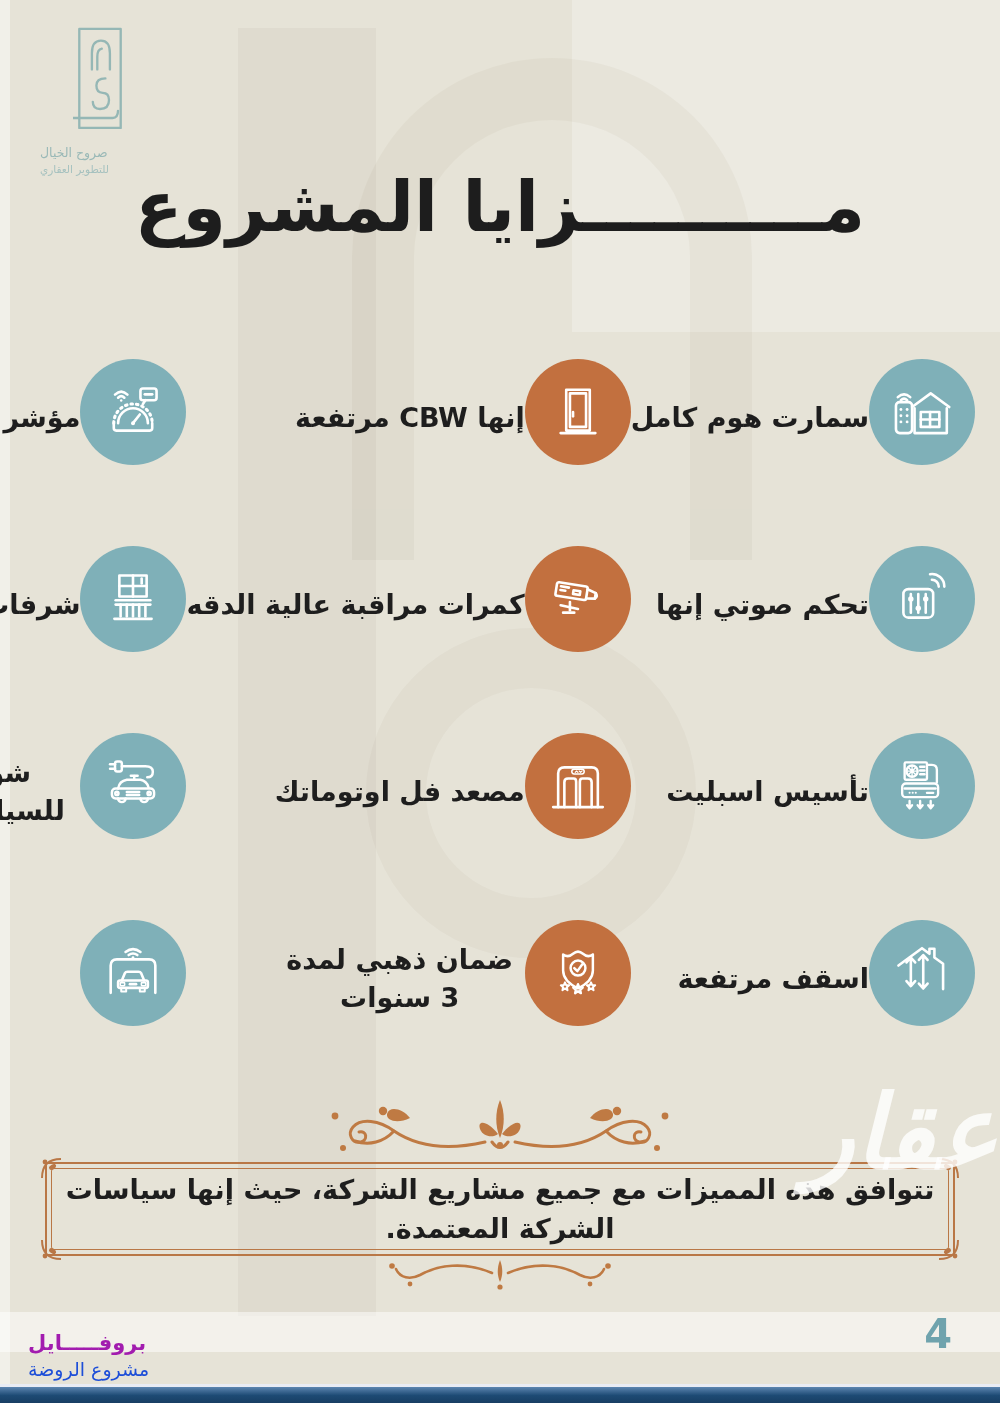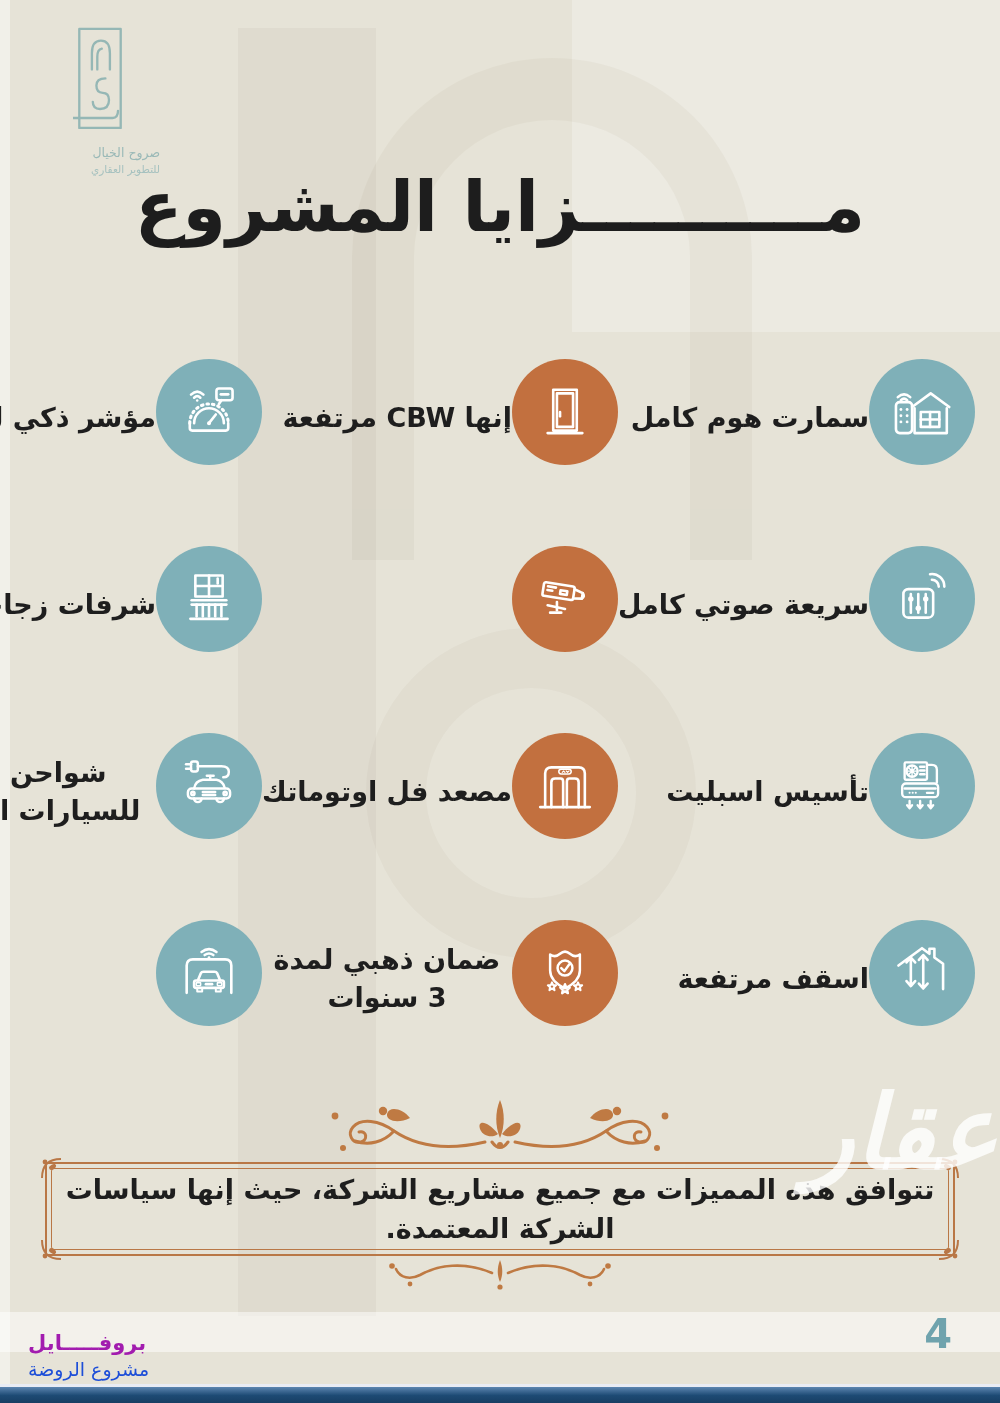--- a/index.html
+++ b/index.html
@@ -12,21 +12,21 @@
   
   .bg-light-tr{position:absolute;left:572px;top:0;width:428px;height:332px;background:rgba(255,255,255,.25);}
   .bg-stripe{position:absolute;left:238px;top:28px;width:138px;height:1288px;background:rgba(110,100,70,.055);}
   .bg-arch{position:absolute;left:352px;top:58px;width:276px;height:440px;border:62px solid rgba(110,100,70,.05);border-bottom:none;border-radius:215px 215px 0 0;}
   .bg-ring{position:absolute;left:366px;top:628px;width:210px;height:210px;border:60px solid rgba(110,100,70,.045);border-radius:50%;}
   .footer-band{position:absolute;left:0;top:1312px;width:1000px;height:40px;background:rgba(255,255,255,.5);}
   .bottom-bar{position:absolute;left:0;top:1384px;width:1000px;height:19px;border-top:3px solid #e9ecf4;background:linear-gradient(180deg,#5c85b0 0%,#1d4a74 45%,#16395c 100%);}
   .left-edge{position:absolute;left:0;top:0;width:10px;height:1403px;background:rgba(255,255,255,.45);}
 
   
-  .logo{position:absolute;left:40px;top:26px;width:120px;text-align:right;}
+  .logo{position:absolute;left:40px;top:26px;width:120px;text-align:left;}
   .logo svg{display:block;margin:0 auto;}
   .logo-text{color:#9ab9b7;font-size:12.5px;line-height:1.45;margin-top:6px;direction:rtl;}
   .logo-text .l2{font-size:10.5px;color:#a5c1bf;}
 
   
   .page-title{position:absolute;left:0;top:166px;width:100%;text-align:center;
     font-size:70px;font-weight:700;color:#1d1d1d;direction:rtl;}
 
   
   .features{position:absolute;left:25px;top:318px;width:950px;direction:rtl;
@@ -153,39 +153,40 @@
         <line x1="32" y1="42" x2="32" y2="72"></line>
         <line x1="44" y1="42" x2="44" y2="72"></line>
         <line x1="56" y1="42" x2="56" y2="72"></line>
         <circle cx="32" cy="50" r="4.4" fill="#fff" stroke="none"></circle>
         <circle cx="44" cy="65" r="4.4" fill="#fff" stroke="none"></circle>
         <circle cx="56" cy="50" r="4.4" fill="#fff" stroke="none"></circle>
         <path d="M66,19 A11,11 0 0 1 77,30"></path>
         <path d="M63,10 A20,20 0 0 1 86,30"></path>
       </svg>
     </div>
-    <div class="label">سريعة صوتي كامل</div>
+    <div class="label">تحكم صوتي إنها</div>
   </div>
 
   <div class="cell">
     <div class="circle orange">
       <svg class="icon" width="62" height="62" viewBox="0 0 100 100" fill="none" stroke="#fff" stroke-width="4.2" stroke-linecap="round" stroke-linejoin="round">
         <g transform="rotate(9 50 42)">
           <rect x="14" y="28" width="50" height="22" rx="3"></rect>
           <line x1="21" y1="34" x2="34" y2="34"></line>
           <line x1="21" y1="40" x2="29" y2="40"></line>
           <rect x="42" y="37" width="11" height="6"></rect>
           <path d="M64,32 L78,36 V45 L64,47"></path>
           <path d="M78,36 Q83,40.5 78,45"></path>
         </g>
         <line x1="37" y1="55" x2="37" y2="68"></line>
         <line x1="22" y1="60" x2="50" y2="66"></line>
         <line x1="26" y1="72" x2="44" y2="72"></line>
       </svg>
     </div>
+    <div class="label">كمرات مراقبة عالية الدقه</div>
   </div>
 
   <div class="cell">
     <div class="circle teal">
       <svg class="icon" width="62" height="62" viewBox="0 0 100 100" fill="none" stroke="#fff" stroke-width="4.2" stroke-linecap="round" stroke-linejoin="round">
         <rect x="28" y="12" width="44" height="34"></rect>
         <line x1="50" y1="12" x2="50" y2="46"></line>
         <line x1="28" y1="29" x2="72" y2="29"></line>
         <line x1="64" y1="17" x2="64" y2="25"></line>
         <line x1="22" y1="52" x2="78" y2="52"></line>

